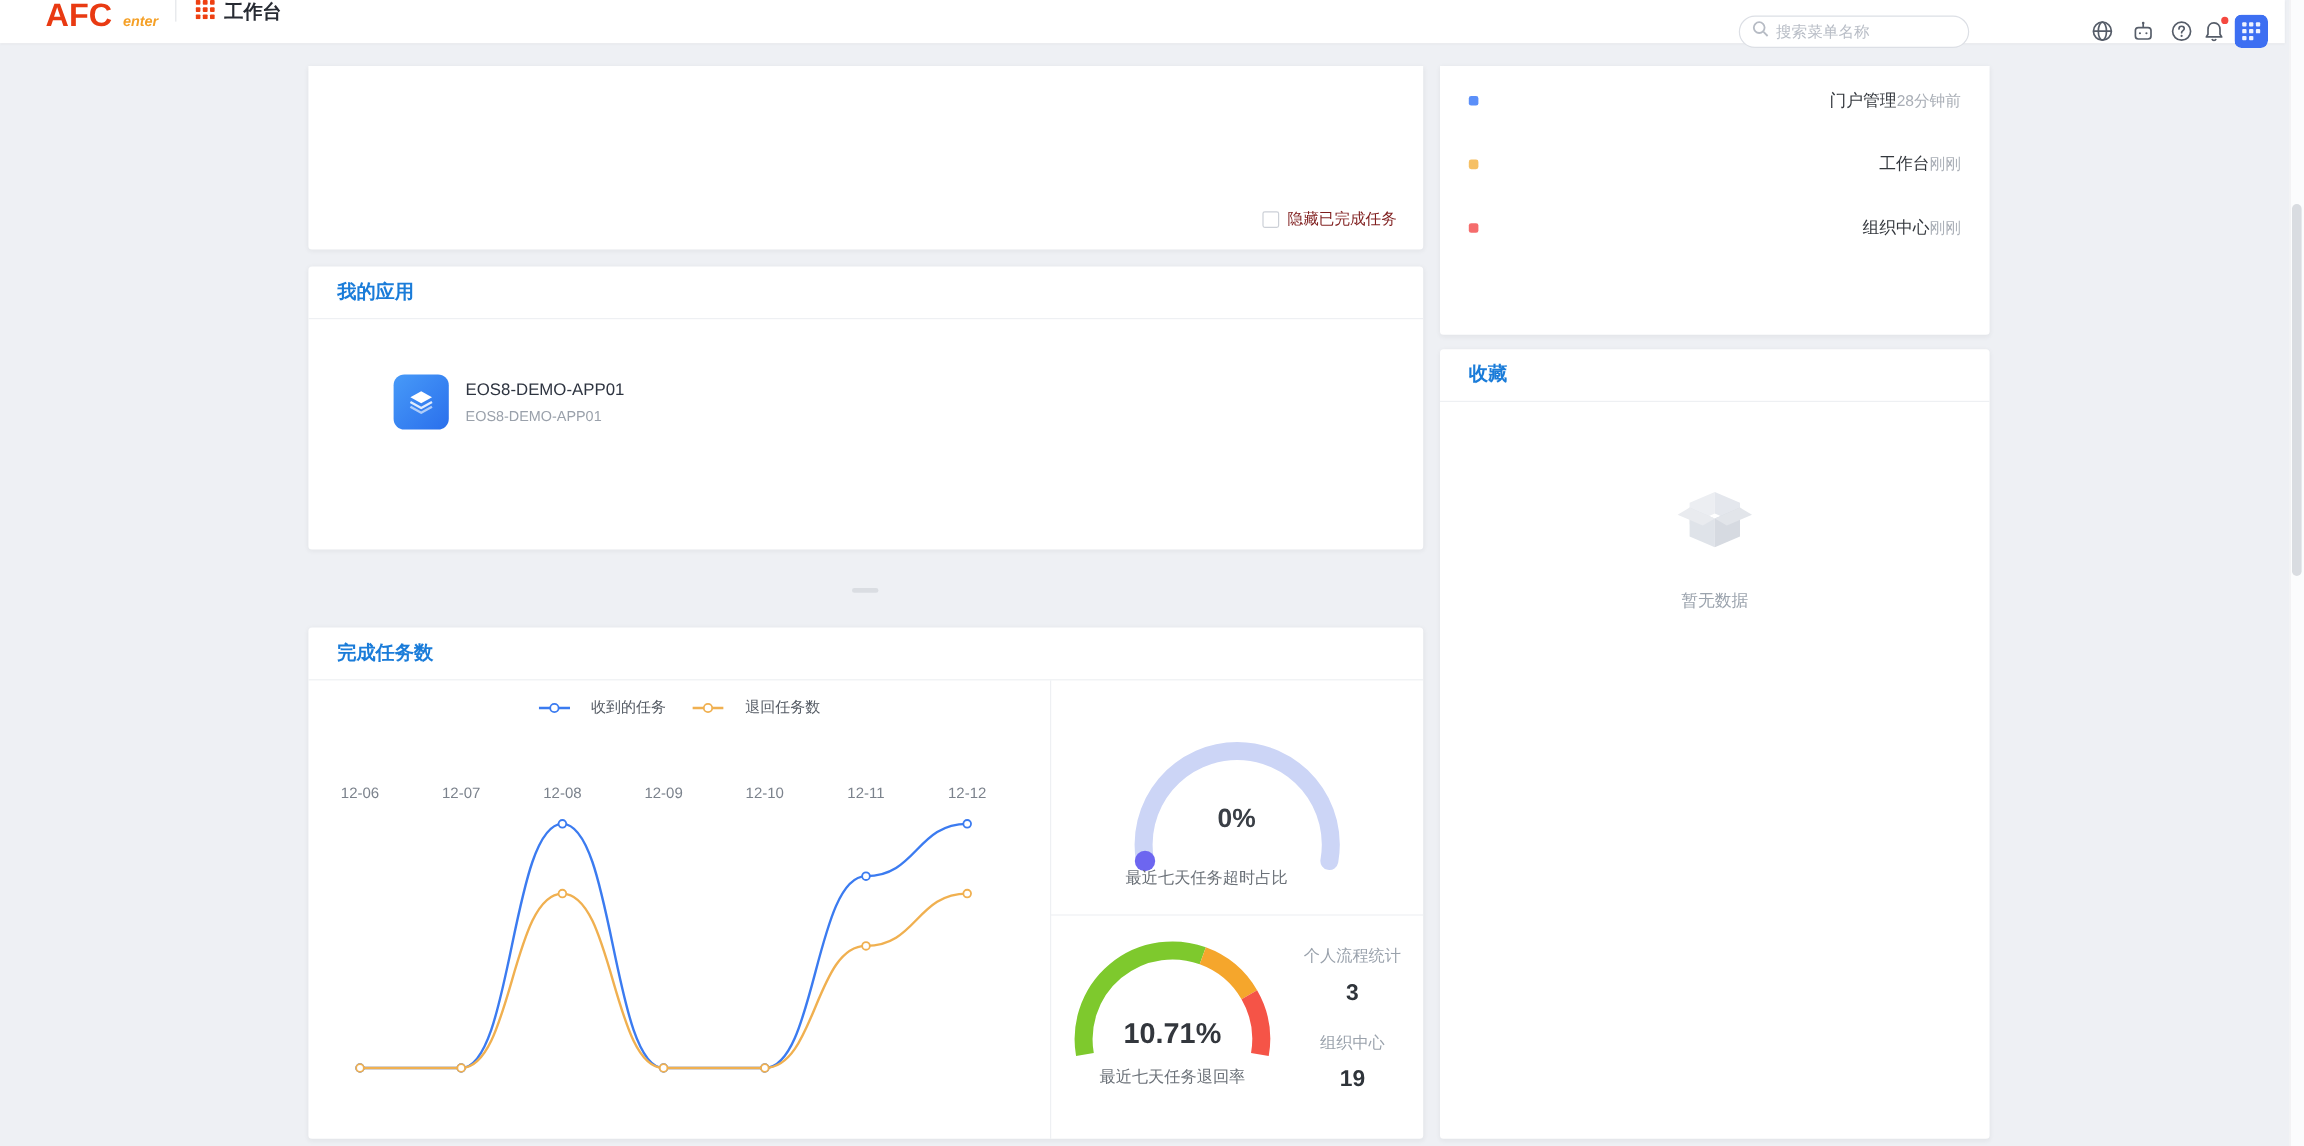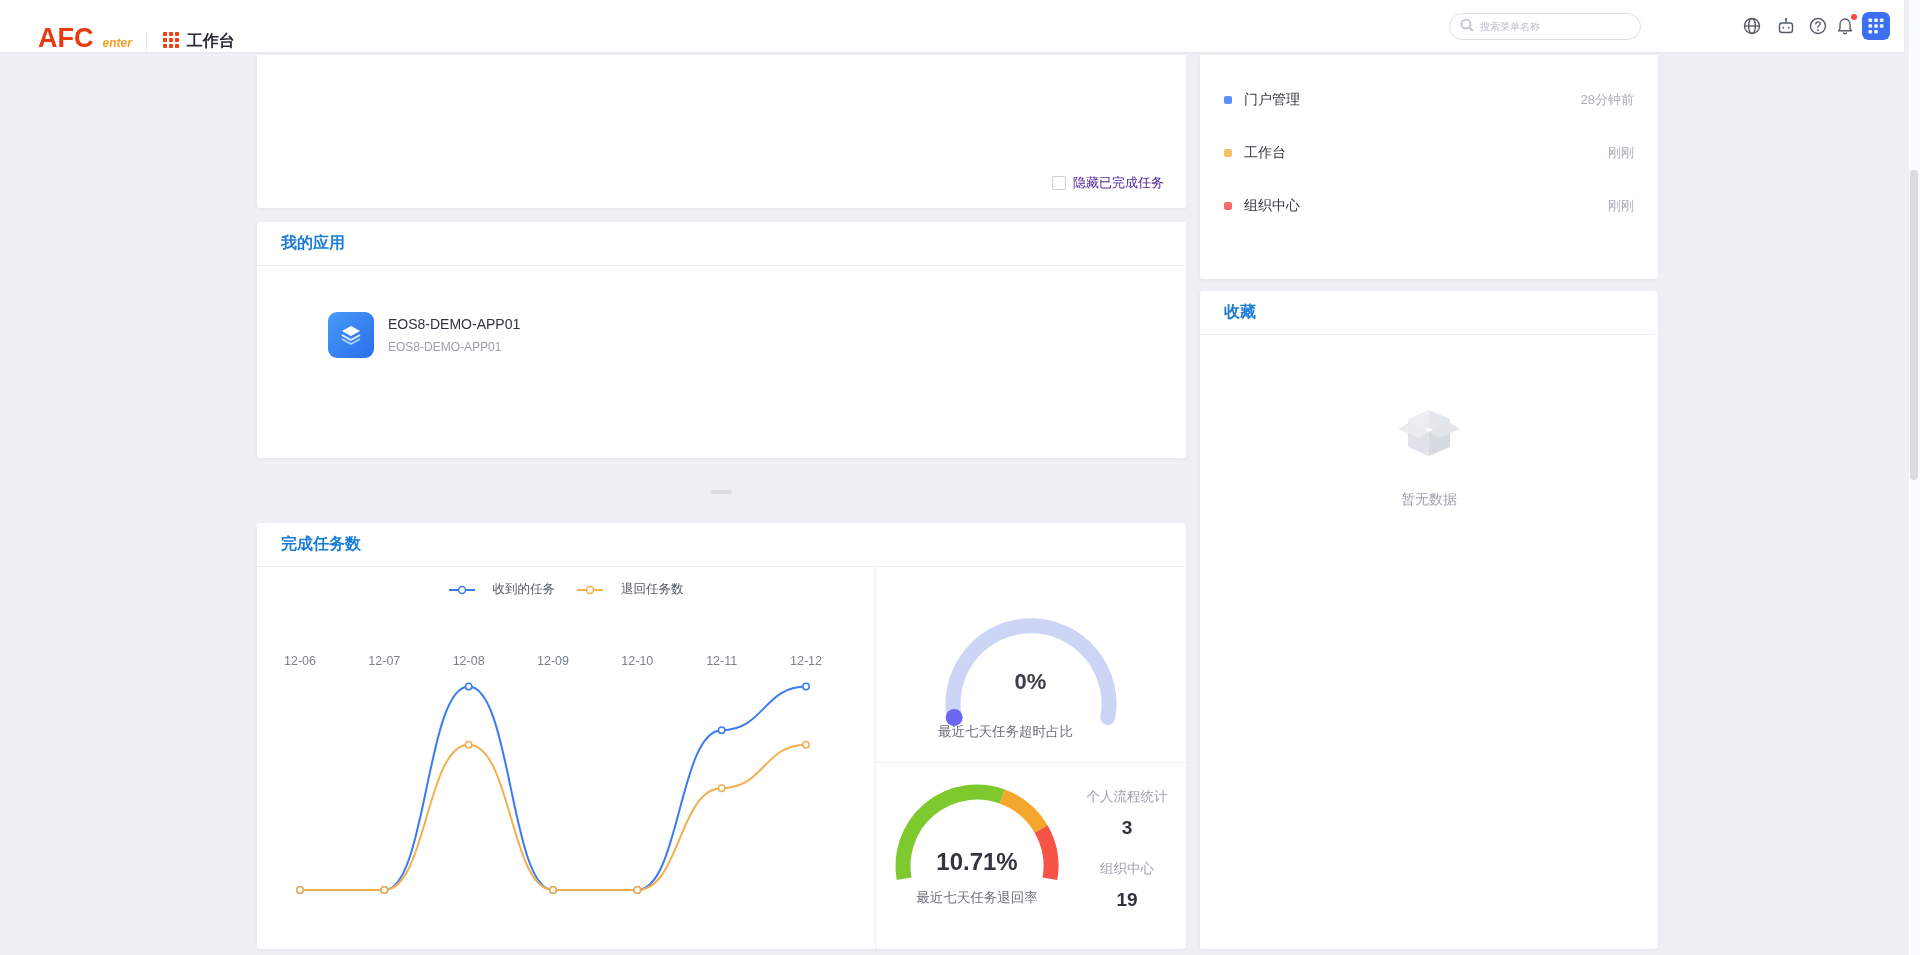--- a/index.html
+++ b/index.html
@@ -1,51 +1,51 @@
 <!DOCTYPE html>
 <html><head>
 <meta charset="utf-8">
 <style>
   * { margin:0; padding:0; box-sizing:border-box; }
   body { font-family:"Liberation Sans","DejaVu Sans",sans-serif; background:#e7e9ee; }
   .screen { position:relative; width:1920px; height:955px; background:#eef0f4; overflow:hidden; }
 
   
-  .topbar { position:absolute; top:0; left:0; right:16px; height:52px; background:#fff;
-            display:flex; align-items:flex-end; box-shadow:0 1px 2px rgba(0,0,0,.05); z-index:5; }
+  .topbar { position:absolute; top:0; left:0; right:16px; height:36px; background:#fff;
+            display:flex; align-items:flex-start; box-shadow:0 1px 2px rgba(0,0,0,.05); z-index:5; }
   .logo { margin-left:38px; display:flex; align-items:flex-end; cursor:pointer; }
   .logo-main { font-size:27px; font-weight:800; color:#e93a12; line-height:1; }
   .logo-suffix { font-size:12px; font-weight:700; color:#f5a026; margin-left:9px; margin-bottom:2px;font-style:italic; }
   .tb-divider { width:1px; height:18px; background:#e3e5e9; margin:0 16px 0 14px; }
   .workspace { display:flex; align-items:center; gap:8px; cursor:pointer; }
   .ws-label { font-size:16px; font-weight:700; color:#272b33; }
   .search { position:absolute; left:1449px; top:13px; width:192px; height:27px; border:1px solid #dcdfe5;
             border-radius:14px; display:flex; align-items:center; padding:0 10px; background:#fff; }
-  .search input { border:0; outline:0; flex:1; font-size:10px; color:#333; background:transparent; margin-left:6px; }
+  .search input { border:0; outline:0; flex:1; font-size:13px; color:#333; background:transparent; margin-left:6px; }
   .search input::placeholder { color:#b8bdc6; }
   .tb-icon { position:absolute; top:16px; width:20px; height:20px; color:#565d69; cursor:pointer; }
   .tb-icon svg { display:block; }
   .badge-dot { position:absolute; top:-2px; right:-2px; width:6px; height:6px; border-radius:50%; background:#f5483f; }
   .avatar { position:absolute; left:1862px; top:12px; width:28px; height:28px; border-radius:6px; overflow:hidden; cursor:pointer; }
 
   
   .card { position:absolute; background:#fff; border-radius:3px; box-shadow:0 1px 4px rgba(31,35,41,.06); }
   .card-h { height:44px; display:flex; align-items:center; padding:0 24px; border-bottom:1px solid #eef0f3; }
   .card-title { font-size:16px; font-weight:600; color:#1a7cd9; }
 
   .card-tasks  { left:257px;  top:55px;  width:929px; height:153px; border-radius:0 0 3px 3px; }
   .card-apps   { left:257px;  top:222px; width:929px; height:236px; }
   .card-stats  { left:257px;  top:523px; width:929px; height:426px; }
   .card-recent { left:1200px; top:55px;  width:458px; height:224px; border-radius:0 0 3px 3px; }
   .card-fav    { left:1200px; top:291px; width:458px; height:658px; }
 
   
   .hide-row { position:absolute; right:22px; bottom:16px; display:flex; align-items:center; gap:7px; cursor:pointer; }
   .cbx { width:14px; height:14px; border:1px solid #ccd0d7; border-radius:2px; background:#fff; }
-  .hide-label { font-size:13px; color:#4c1d95; }
+  .hide-label { font-size:13px; color:#7f1d1d; }
 
   
   .app-item { position:absolute; left:71px; top:90px; display:flex; gap:14px; cursor:pointer; }
   .app-icon { width:46px; height:46px; border-radius:9px; background:linear-gradient(135deg,#479af8,#2a6fec);
               display:flex; align-items:center; justify-content:center; flex:none; }
   .app-name { font-size:14px; color:#2e3440; margin-top:4px; }
   .app-sub  { font-size:12px; color:#9aa1ab; margin-top:8px; }
   .apps-pager { position:absolute; left:453px; top:268px; width:22px; height:4px; border-radius:2px; background:#dadde2; cursor:pointer; }
 
   
@@ -62,21 +62,21 @@
   .gauge-label1 { position:absolute; left:618px; top:200px; width:261px; text-align:center; font-size:13.5px; color:#6b7178; }
   .gauge-value2 { position:absolute; left:618px; top:325px; width:204px; text-align:center;
                   font-size:24px; font-weight:700; color:#33373d; }
   .gauge-label2 { position:absolute; left:618px; top:366px; width:204px; text-align:center; font-size:13.5px; color:#6b7178; }
   .gauge-stats { position:absolute; left:822px; top:266px; width:96px; text-align:center; }
   .gs-label { font-size:13.5px; color:#9aa2ac; line-height:16px; }
   .gs-value { font-size:19px; font-weight:700; color:#2f343a; margin-top:12px; }
   .gs-group + .gs-group { margin-top:22px; }
 
   
-  .r-list { padding-top:18px; }
+  .r-list { padding-top:2px;text-align:right; }
   .r-item { height:53px; display:flex; align-items:center; padding:0 24px; cursor:pointer; }
   .r-bullet { width:8px; height:8px; border-radius:2px; flex:none; }
   .r-label { margin-left:12px; font-size:14px; color:#33373d; flex:1; }
   .r-time { font-size:13px; color:#a9aeb6; }
 
   
   .empty { position:absolute; left:0; right:0; top:108px; display:flex; flex-direction:column; align-items:center; }
   .empty-text { margin-top:30px; font-size:14px; color:#9ba3ad; }
 
   

